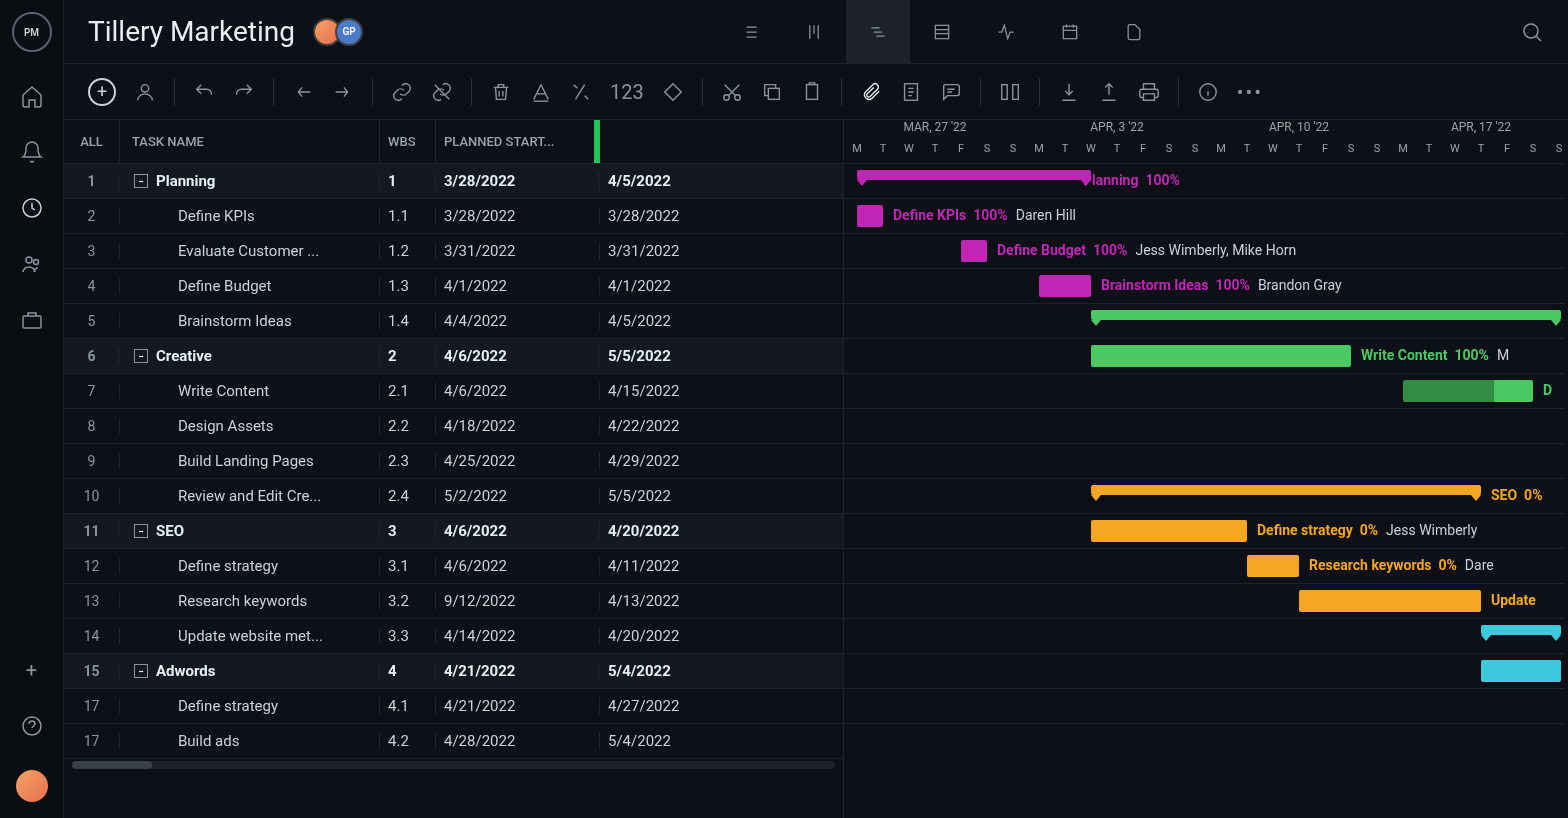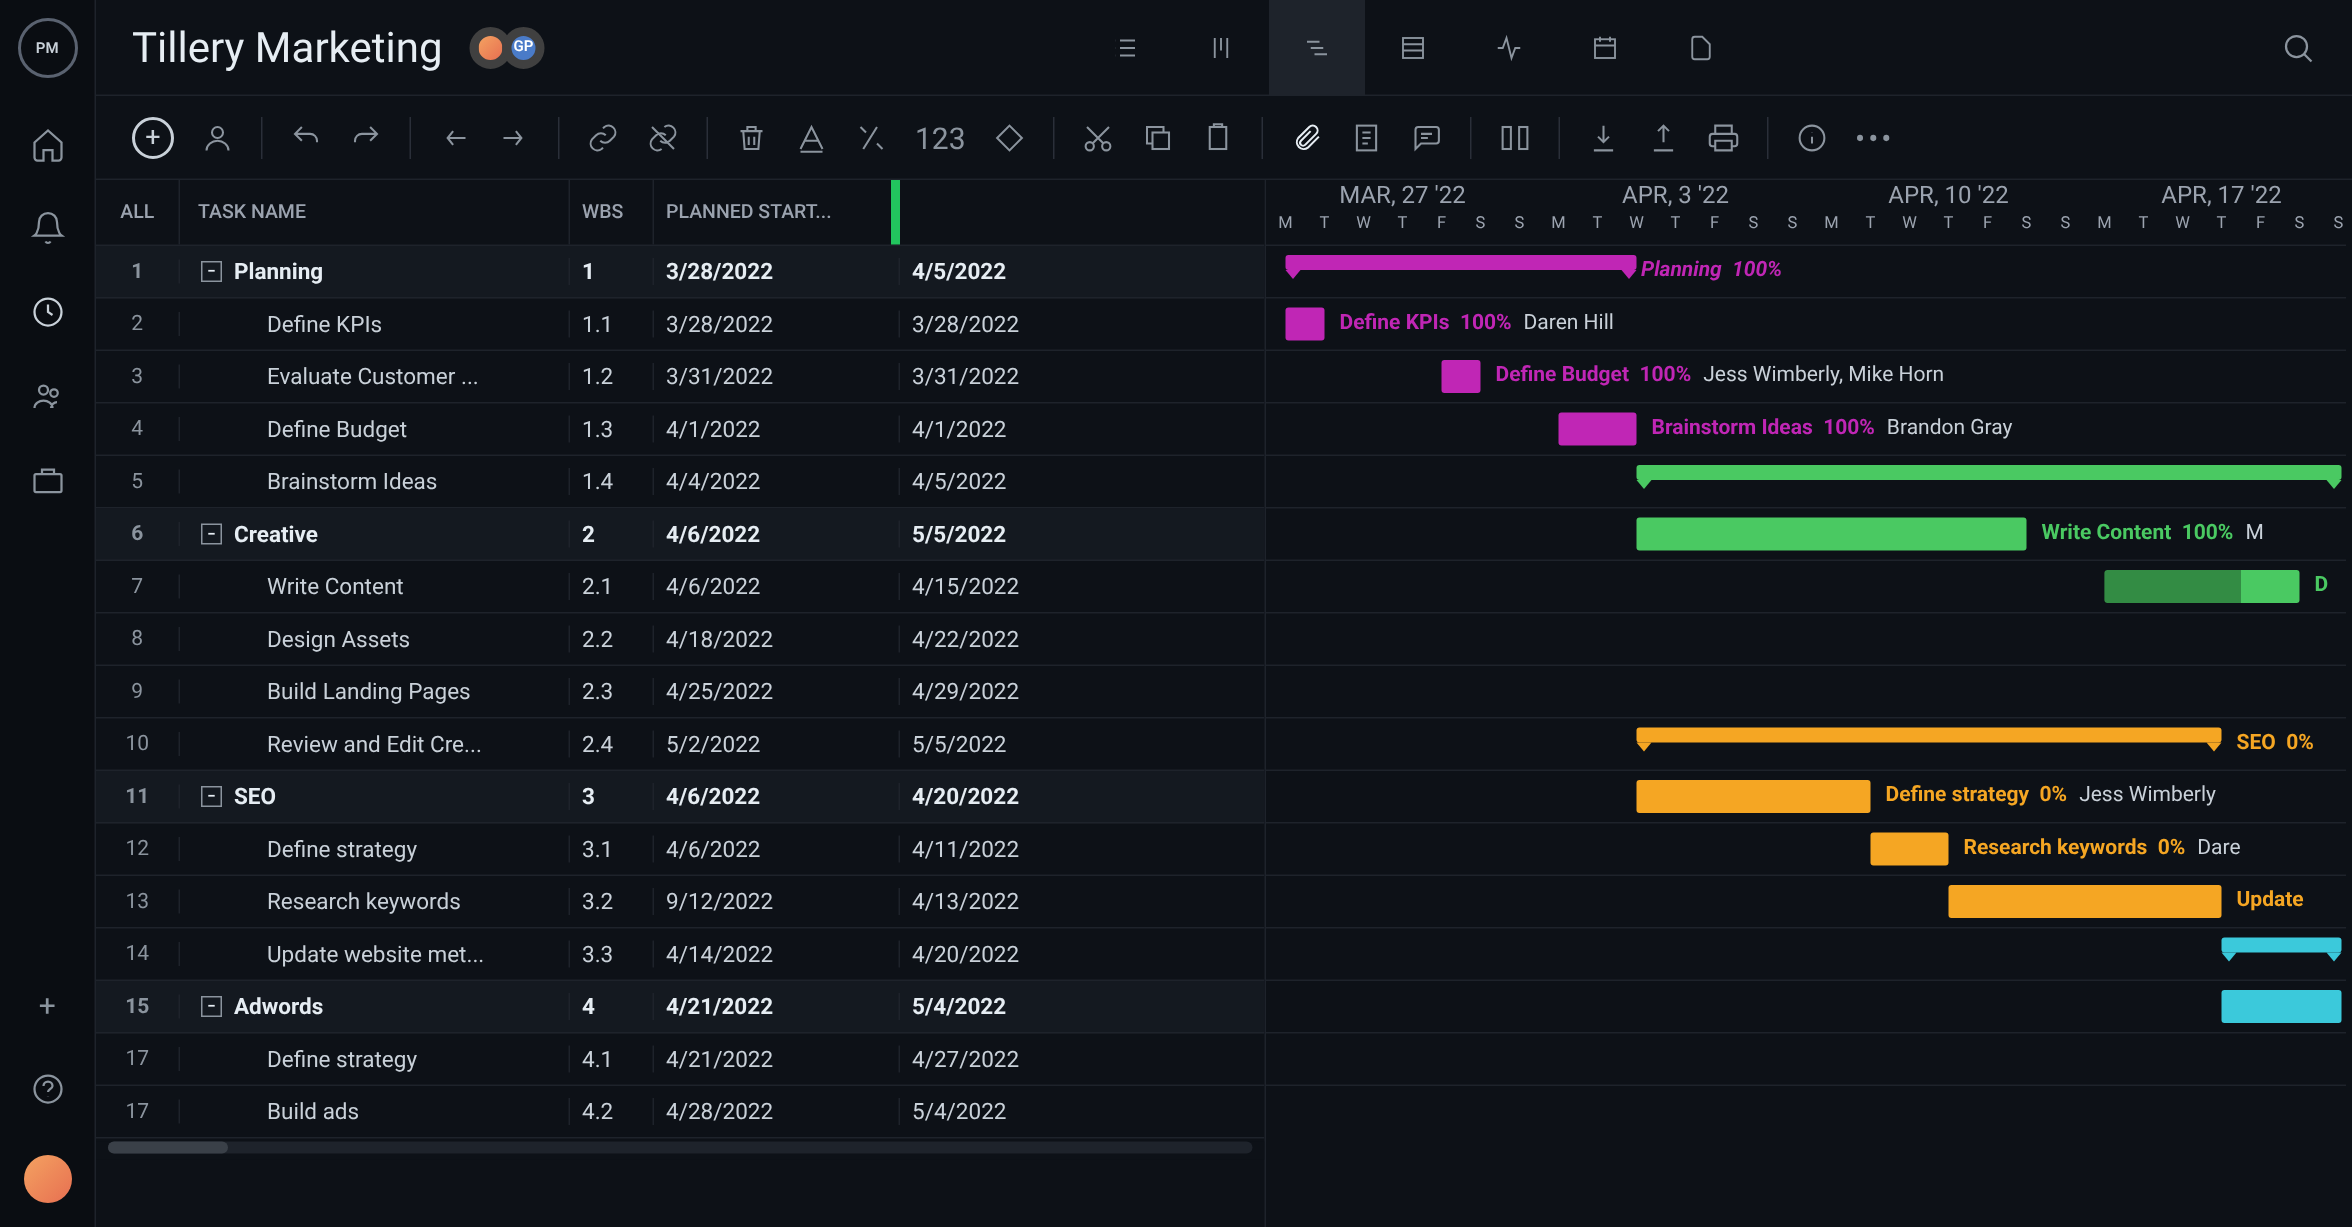--- a/index.html
+++ b/index.html
@@ -9,21 +9,21 @@
 .rail .logo{width:40px;height:40px;border:2px solid #5a6270;border-radius:50%;display:flex;align-items:center;justify-content:center;font-size:10px;color:#c9d1d9;font-weight:600}
 .rail-icon{width:24px;height:24px;stroke:#8b949e;fill:none;stroke-width:1.5;cursor:pointer}
 .rail-icon.active{stroke:#c9d1d9}
 .rail-spacer{flex:1}
 .rail-add{font-size:20px;color:#8b949e;cursor:pointer}
 .rail-avatar{width:32px;height:32px;border-radius:50%;background:linear-gradient(135deg,#f4a261,#e76f51);margin-bottom:16px}
 .main{flex:1;display:flex;flex-direction:column;overflow:hidden}
 .header{height:64px;background:#0d1117;border-bottom:1px solid #1e232b;display:flex;align-items:center;padding:0 24px;gap:16px}
 .header-title{font-size:28px;font-weight:400;color:#e6edf3}
 .header-avatars{display:flex;margin-left:8px}
-.header-avatars .av{width:28px;height:28px;border-radius:50%;border:6px solid #404040;margin-left:-6px;font-size:10px;display:flex;align-items:center;justify-content:center;font-weight:600}
+.header-avatars .av{width:28px;height:28px;border-radius:50%;border:2px solid #404040;margin-left:-6px;font-size:10px;display:flex;align-items:center;justify-content:center;font-weight:600}
 .av1{background:linear-gradient(135deg,#f4a261,#e76f51)}
 .av2{background:#4a7bc8;color:#fff}
 .header-spacer{flex:1}
 .view-tabs{display:flex;gap:0}
 .view-tab{width:64px;height:64px;display:flex;align-items:center;justify-content:center;cursor:pointer}
 .view-tab.active{background:#1e232b}
 .view-tab svg{width:20px;height:20px;stroke:#8b949e;fill:none;stroke-width:1.5}
 .search-btn{margin-left:auto}
 .toolbar{height:56px;background:#0d1117;border-bottom:1px solid #1e232b;display:flex;align-items:center;padding:0 24px;gap:18px}
 .toolbar svg{width:22px;height:22px;stroke:#8b949e;fill:none;stroke-width:1.5;cursor:pointer}
@@ -44,21 +44,21 @@
 .row-num{width:56px;text-align:center;color:#8b949e;border-right:1px solid #1e232b;font-size:14px}
 .row-name{width:260px;display:flex;align-items:center;border-right:1px solid #1e232b;overflow:hidden;white-space:nowrap;text-overflow:ellipsis;padding-right:8px}
 .row-bar{width:6px;height:100%;margin-right:8px;flex-shrink:0}
 .row-expand{width:14px;height:14px;border:1px solid #8b949e;display:flex;align-items:center;justify-content:center;font-size:10px;margin-right:8px;cursor:pointer;flex-shrink:0}
 .row-wbs{width:56px;padding-left:8px;border-right:1px solid #1e232b}
 .row-start{width:164px;padding-left:8px;border-right:1px solid #1e232b}
 .row-finish{width:164px;padding-left:8px}
 .gantt{flex:1;overflow:auto;position:relative;background:#0d1117}
 .gantt-inner{width:720px;position:relative}
 .timeline-header{height:44px;border-bottom:1px solid #1e232b;position:sticky;top:0;background:#0d1117}
-.timeline-weeks{display:flex;height:22px;font-size:16px;color:#9ba3af}
+.timeline-weeks{display:flex;height:22px;font-size:12px;color:#9ba3af}
 .timeline-week{flex:0 0 182px;text-align:center}
 .timeline-days{display:flex;height:22px;font-size:11px;color:#9ba3af}
 .timeline-day{flex:0 0 26px;text-align:center}
 .gantt-rows{position:relative}
 .gantt-row{height:35px;position:relative;border-bottom:1px solid #1e232b}
 .gbar{position:absolute;height:22px;top:6px;border-radius:2px;display:flex;align-items:center}
 .gbar-summary{height:10px;top:6px}
 .gbar-summary::before,.gbar-summary::after{content:"";position:absolute;width:0;height:0;border-left:5px solid transparent;border-right:5px solid transparent;top:10px}
 .gbar-summary::before{left:0;border-top:6px solid currentColor}
 .gbar-summary::after{right:0;border-top:6px solid currentColor}
@@ -489,21 +489,21 @@
                 <div class="timeline-day">W</div>
                 <div class="timeline-day">T</div>
                 <div class="timeline-day">F</div>
                 <div class="timeline-day">S</div>
                 <div class="timeline-day">S</div>
               </div>
           </div>
           <div class="gantt-rows" id="gantt-rows">
               <div class="gantt-row">
                 <div class="gbar gbar-summary" style="left: 13px; width: 234px; background: rgb(192, 38, 181); color: rgb(192, 38, 181);"></div>
-                <div class="glabel" style="left: 250px; font-style: italic;">
+                <div class="glabel" style="left: 239px;">
                   <span class="tn" style="color:#c026b5">Planning&nbsp;&nbsp;100%</span>
                 </div>
               </div>
               <div class="gantt-row">
                 <div class="gbar" style="left: 13px; width: 26px; background: rgb(192, 38, 181); color: rgb(192, 38, 181);"></div>
                 <div class="glabel" style="left: 49px;">
                   <span class="tn" style="color:#c026b5">Define KPIs&nbsp;&nbsp;100%</span>
                   <span class="asg">Daren Hill</span>
                 </div>
               </div>

